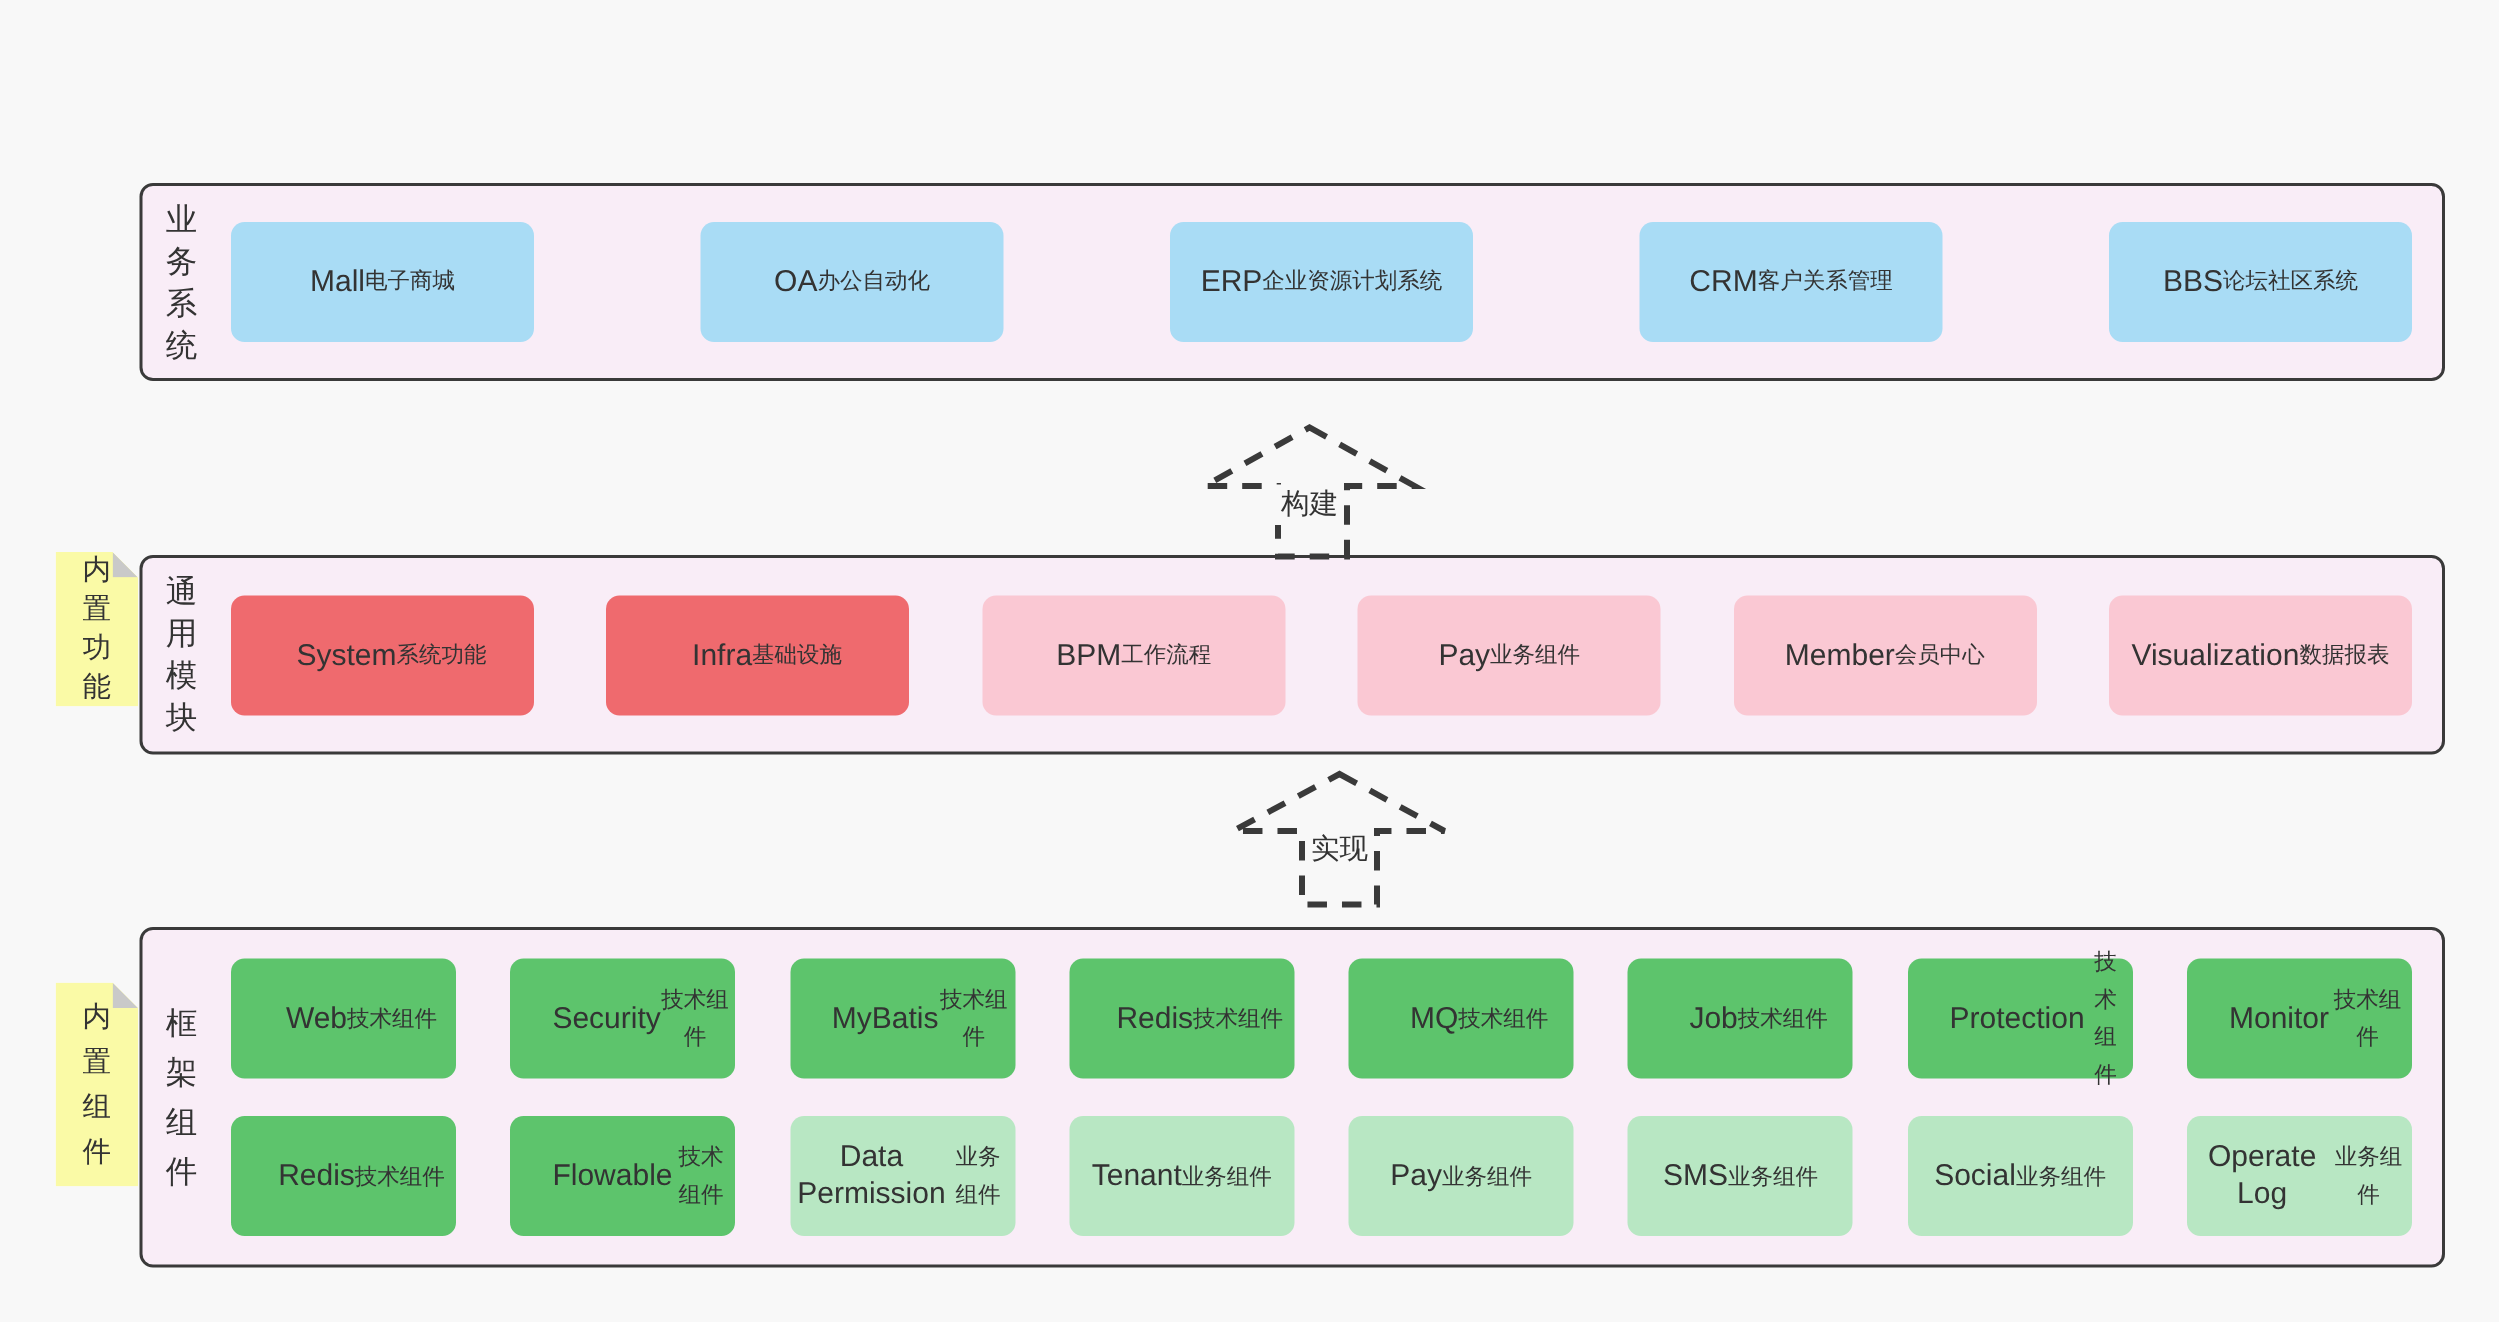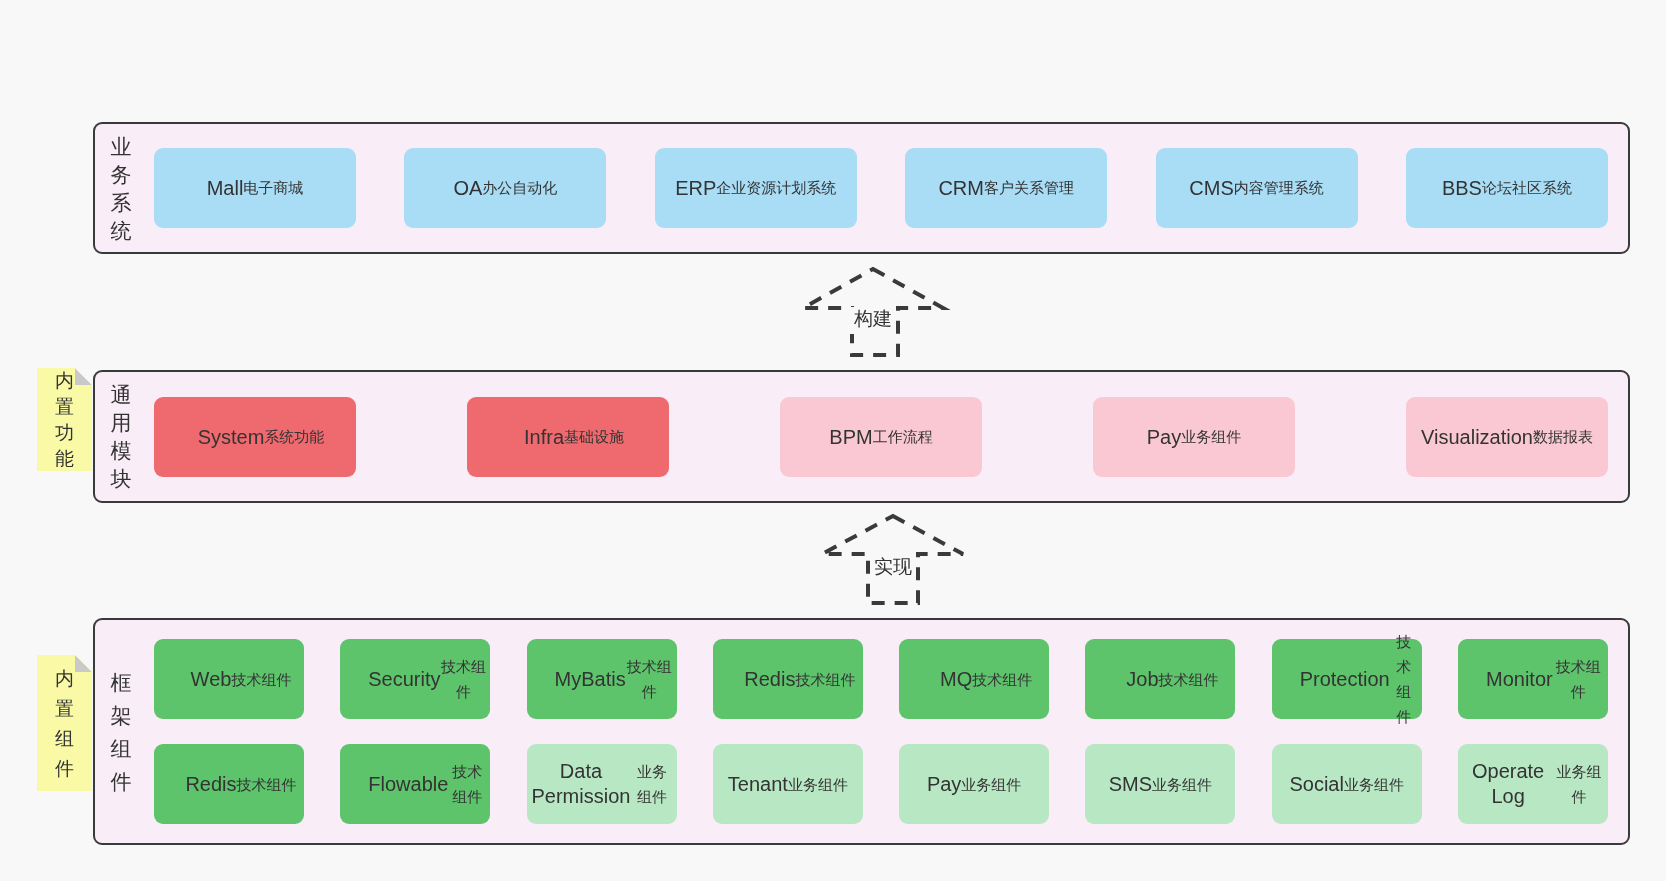--- a/index.html
+++ b/index.html
@@ -60,21 +60,21 @@
   #note-modules{top:368px;height:103px;}
   #note-components{top:655px;height:136px;gap:11px;}
   .fold{
     position:absolute;top:0;right:0;width:17px;height:17px;
     background:var(--note-fold);
     clip-path:polygon(0 0,100% 100%,0 100%);
   }
 
   
   .arrow{position:absolute;}
-  #arrow-build{left:799px;top:266px;width:148px;height:93px;font-family:Liberation Mono, monospace;}
+  #arrow-build{left:799px;top:282px;width:148px;height:93px;}
   #arrow-implement{left:819px;top:512px;width:148px;height:95px;text-align:center;}
   .arrow svg{position:absolute;left:0;top:0;overflow:visible;}
   .arrow polygon{
     fill:none;stroke:var(--border);stroke-width:4;
     stroke-dasharray:13 10;stroke-linejoin:miter;
   }
   .arrow-label{
     position:absolute;left:50%;top:41px;transform:translateX(-50%);
     background:var(--page-bg);font-size:19px;line-height:1;
     padding:4px 4px;white-space:nowrap;
@@ -103,24 +103,20 @@
           </div>
           <div class="box blue">
             <div class="box-title">ERP</div>
             <div class="box-sub">企业资源计划系统</div>
           </div>
           <div class="box blue">
             <div class="box-title">CRM</div>
             <div class="box-sub">客户关系管理</div>
           </div>
           <div class="box blue">
-            <div class="box-title">CMS</div>
-            <div class="box-sub">内容管理系统</div>
-          </div>
-          <div class="box blue">
             <div class="box-title">BBS</div>
             <div class="box-sub">论坛社区系统</div>
           </div>
         </div>
       </div>
     </div>
     <div class="band" id="band-modules">
       <div class="band-label">
         <span class="vchar">通</span>
         <span class="vchar">用</span>
@@ -137,20 +133,24 @@
             <div class="box-title">Infra</div>
             <div class="box-sub">基础设施</div>
           </div>
           <div class="box pink">
             <div class="box-title">BPM</div>
             <div class="box-sub">工作流程</div>
           </div>
           <div class="box pink">
             <div class="box-title">Pay</div>
             <div class="box-sub">业务组件</div>
+          </div>
+          <div class="box pink">
+            <div class="box-title">Member</div>
+            <div class="box-sub">会员中心</div>
           </div>
           <div class="box pink">
             <div class="box-title">Visualization</div>
             <div class="box-sub">数据报表</div>
           </div>
         </div>
       </div>
     </div>
     <div class="band" id="band-components">
       <div class="band-label">

